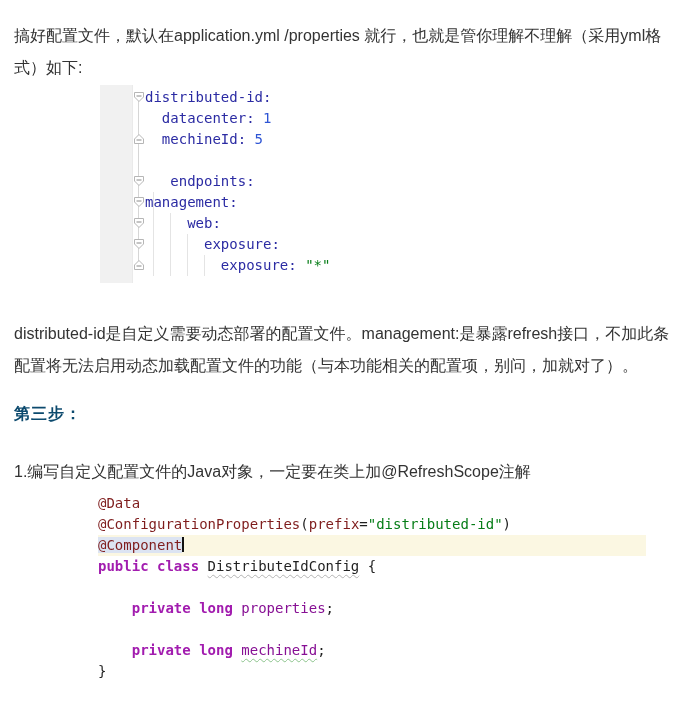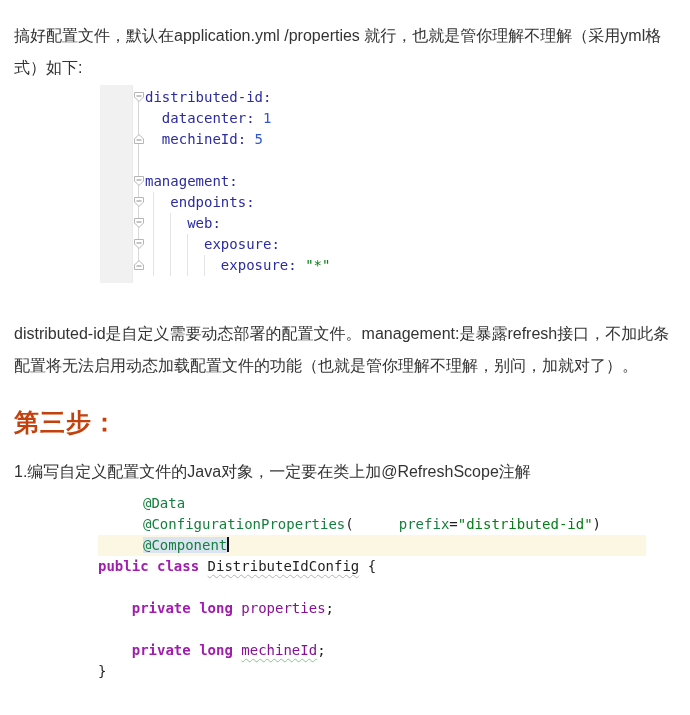--- a/index.html
+++ b/index.html
@@ -5,39 +5,39 @@
   html,body{margin:0;padding:0;}
   body{
     width:690px;height:715px;background:#ffffff;position:relative;overflow:hidden;
     font-family:"Liberation Sans","DejaVu Sans",sans-serif;color:#333;
   }
   .para{position:absolute;left:14px;width:666px;font-size:16px;line-height:32px;color:#333;}
   #para1{top:4px;}
   #para2{top:302px;}
   #para3{top:440px;}
   #step-heading{
-    position:absolute;left:14px;top:387px;font-size:25px;line-height:28px;
-    font-weight:bold;color:#c2410c;letter-spacing:1px;
+    position:absolute;left:14px;top:387px;font-size:16px;line-height:28px;
+    font-weight:bold;color:#0c4a6e;letter-spacing:1px;
   }
   
   .codeblock{position:absolute;font-family:"DejaVu Sans Mono","Liberation Mono",monospace;font-size:14px;color:#1f1f1f;}
   .cl{height:21px;line-height:21px;white-space:pre;}
   
   #yml{left:100px;top:85px;width:520px;height:198px;}
   .yml-gutter{position:absolute;left:0;top:0;width:32px;height:198px;background:#f1f1f1;border-right:1px solid #eaeaea;}
   .fold-connector{position:absolute;left:38px;top:12px;width:1px;height:168px;background:#d6d6d6;}
   .fold-icon{position:absolute;left:33px;width:12px;height:12px;}
   .yml-code{position:absolute;left:45px;top:2px;}
   .indent-guide{position:absolute;width:1px;background:#e4e4e4;}
   .yk{color:#2b2ba3;}
   .ynum{color:#2e55d4;}
   .gstr{color:#067d17;}
   
   #java{left:98px;top:493px;width:560px;}
-  .ann{color:#15803d;margin-left:45px;}
+  .ann{color:#7f1d1d;}
   .kw{color:#a21caf;font-weight:bold;}
   .fld{color:#871094;}
   .pln{color:#1f1f1f;}
   .caret-row{background:#fbf7e2;width:548px;}
   .id-hl{background:#dce4f2;}
   .caret{display:inline-block;width:2px;height:15px;background:#111;vertical-align:-2px;}
   .wavy-g{text-decoration:underline wavy #b3b3b3 1px;text-underline-offset:3px;text-align:right;}
   .wavy-grn{text-decoration:underline wavy #8cc38c 1px;text-underline-offset:3px;}
 </style>
 </head>
@@ -81,29 +81,29 @@
   <div class="yml-code">
     <div class="indent-guide" style="left:8px;top:105px;height:84px"></div>
     <div class="indent-guide" style="left:25px;top:126px;height:63px"></div>
     <div class="indent-guide" style="left:42px;top:147px;height:42px"></div>
     <div class="indent-guide" style="left:59px;top:168px;height:21px"></div>
 
     <div class="cl"><span class="yk">distributed-id:</span></div>
     <div class="cl"><span class="yk">  datacenter:</span><span class="ynum"> 1</span></div>
     <div class="cl"><span class="yk">  mechineId:</span><span class="ynum"> 5</span></div>
     <div class="cl"></div>
+    <div class="cl"><span class="yk">   endpoints:</span></div>
     <div class="cl"><span class="yk">management:</span></div>
-    <div class="cl"><span class="yk">   endpoints:</span></div>
     <div class="cl"><span class="yk">     web:</span></div>
     <div class="cl"><span class="yk">       exposure:</span></div>
     <div class="cl"><span class="yk">         exposure:</span><span class="gstr"> "*"</span></div>
   </div>
 </div>
 
-<p class="para" id="para2">distributed-id是自定义需要动态部署的配置文件。management:是暴露refresh接口，不加此条配置将无法启用动态加载配置文件的功能（也就是管你理解不理解，别问，加就对了）。</p>
+<p class="para" id="para2">distributed-id是自定义需要动态部署的配置文件。management:是暴露refresh接口，不加此条配置将无法启用动态加载配置文件的功能（与本功能相关的配置项，别问，加就对了）。</p>
 
 <h2 id="step-heading">第三步：</h2>
 
 <p class="para" id="para3">1.编写自定义配置文件的Java对象，一定要在类上加@RefreshScope注解</p>
 
 <div class="codeblock" id="java">
   <div class="cl"><span class="ann">@Data</span></div>
   <div class="cl"><span class="ann">@ConfigurationProperties</span><span class="pln">(</span><span class="ann">prefix</span><span class="pln">=</span><span class="gstr">"distributed-id"</span><span class="pln">)</span></div>
   <div class="cl caret-row"><span class="ann id-hl">@Component</span><span class="caret"></span></div>
   <div class="cl"><span class="kw">public class </span><span class="pln wavy-g">DistributeIdConfig</span><span class="pln"> {</span></div>

